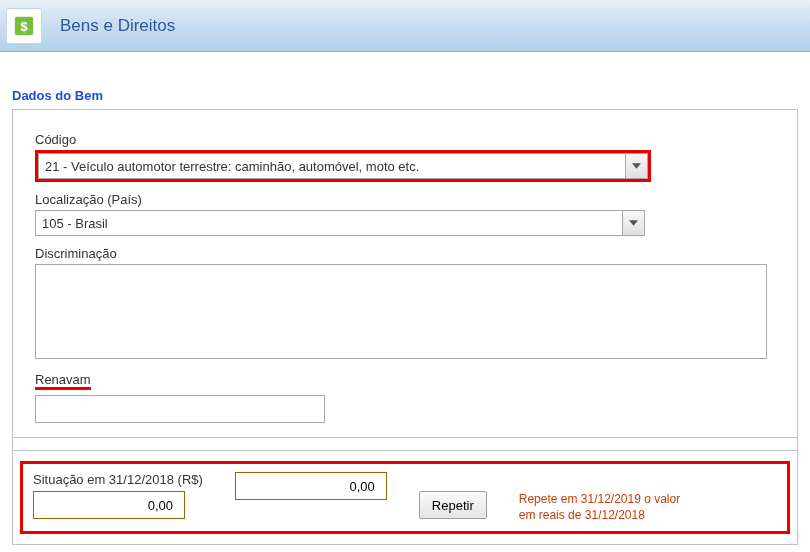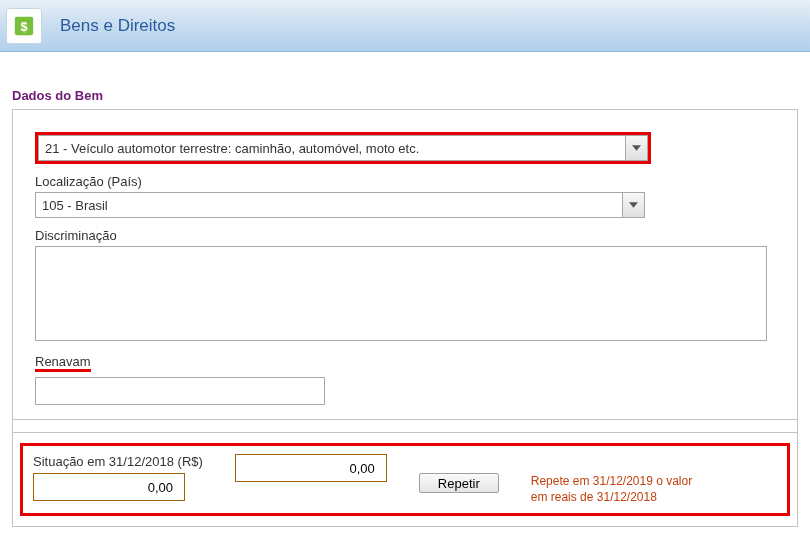--- a/index.html
+++ b/index.html
@@ -33,21 +33,21 @@
     .header-icon-box svg { width: 22px; height: 22px; }
     .header-title {
       color: #2b5b9e;
       font-weight: normal;
       font-size: 17px;
     }
     .content {
       padding: 36px 0 0 0;
     }
     .section-title {
-      color: #701a75;
+      color: #1d4ed8;
       font-weight: bold;
       font-size: 13px;
       padding-left: 12px;
       margin-bottom: 6px;
     }
     .form-box {
       margin: 0 12px;
       border: 1px solid #c3c3c3;
       padding: 22px 22px 0 22px;
       background: #fff;
@@ -127,22 +127,22 @@
     .sit-label { color: #333; font-size: 13px; margin-bottom: 4px; display: block; }
     .sit-input {
       width: 152px;
       height: 28px;
       border: 1px solid #a16207;
       text-align: right;
       padding: 3px 11px;
       font-size: 13px;
     }
     .repeat-btn {
-      height: 20px;
-      padding: 0 18px;
+      height: 28px;
+      padding: 0 12px;
       border: 1px solid #a0a0a0;
       background: linear-gradient(to bottom, #fafafa, #e5e5e5);
       font-size: 13px;
       cursor: pointer;
       border-radius: 2px;
       margin-top: 19px;
     }
     .repeat-text {
       font-size: 12px;
       color: #c2410c;
@@ -163,20 +163,21 @@
   </div>
   <div class="header-title">Bens e Direitos</div>
 </div>
 
 <div class="content">
   <div class="section-title">Dados do Bem</div>
 
   <div class="form-box">
 
     <div class="field">
+      <label class="field-label">Código</label>
       <div class="highlight-red">
         <div class="select-wrap">
           <input type="text" class="select-input" readonly="" value="21 - Veículo automotor terrestre: caminhão, automóvel, moto etc." style="">
           <div class="select-btn">
             <svg viewBox="0 0 10 6">
                 <polygon points="0,0 10,0 5,6" fill="#555"></polygon>
               </svg>
           </div>
         </div>
       </div>

